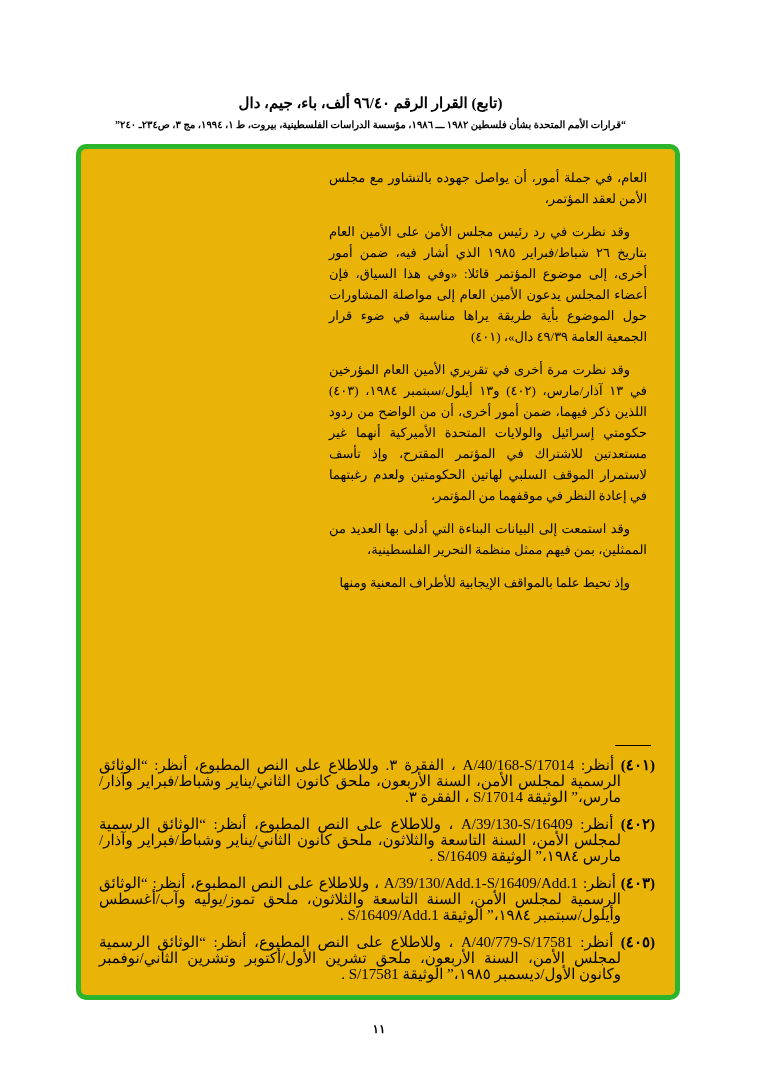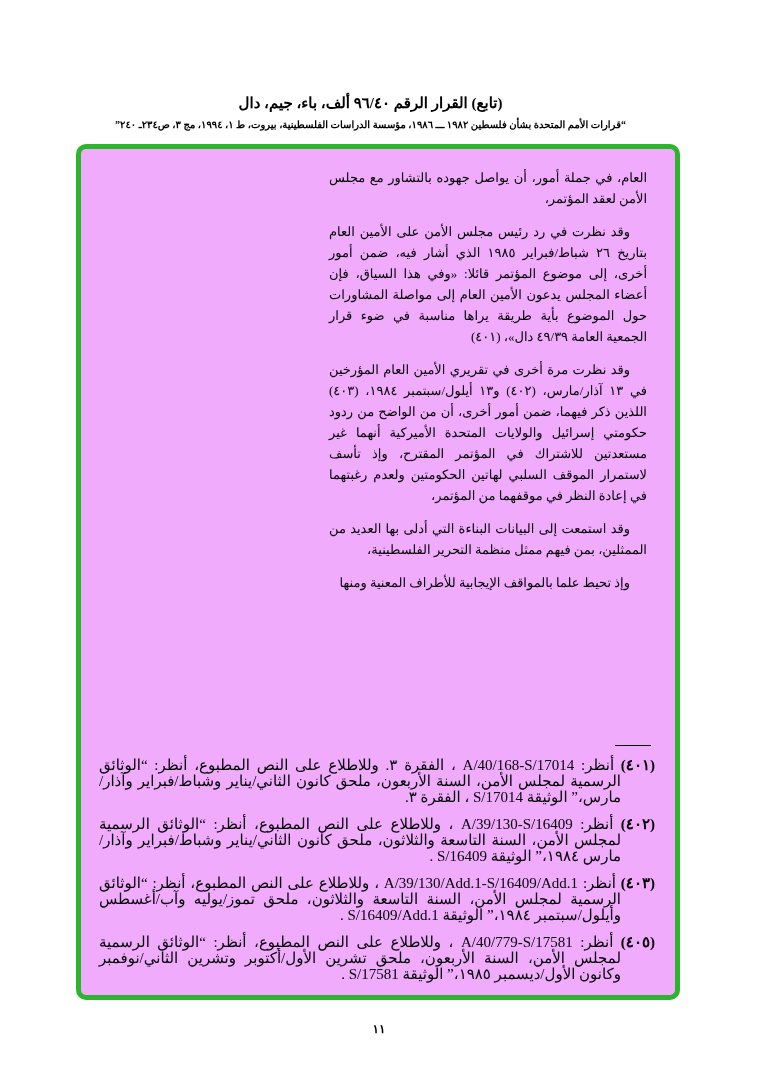--- a/index.html
+++ b/index.html
@@ -38,21 +38,21 @@
     white-space: nowrap;
   }
   .content-frame {
     position: absolute;
     left: 76px;
     top: 144px;
     width: 594px;
     height: 846px;
     border: 5px solid #2cb42c;
     border-radius: 10px;
-    background: #f0abfc;
+    background: #eab308;
   }
   .body-col {
     position: absolute;
     top: 18px;
     right: 28px;
     width: 318px;
     direction: rtl;
     text-align: justify;
     font-size: 13px;
     line-height: 21px;

